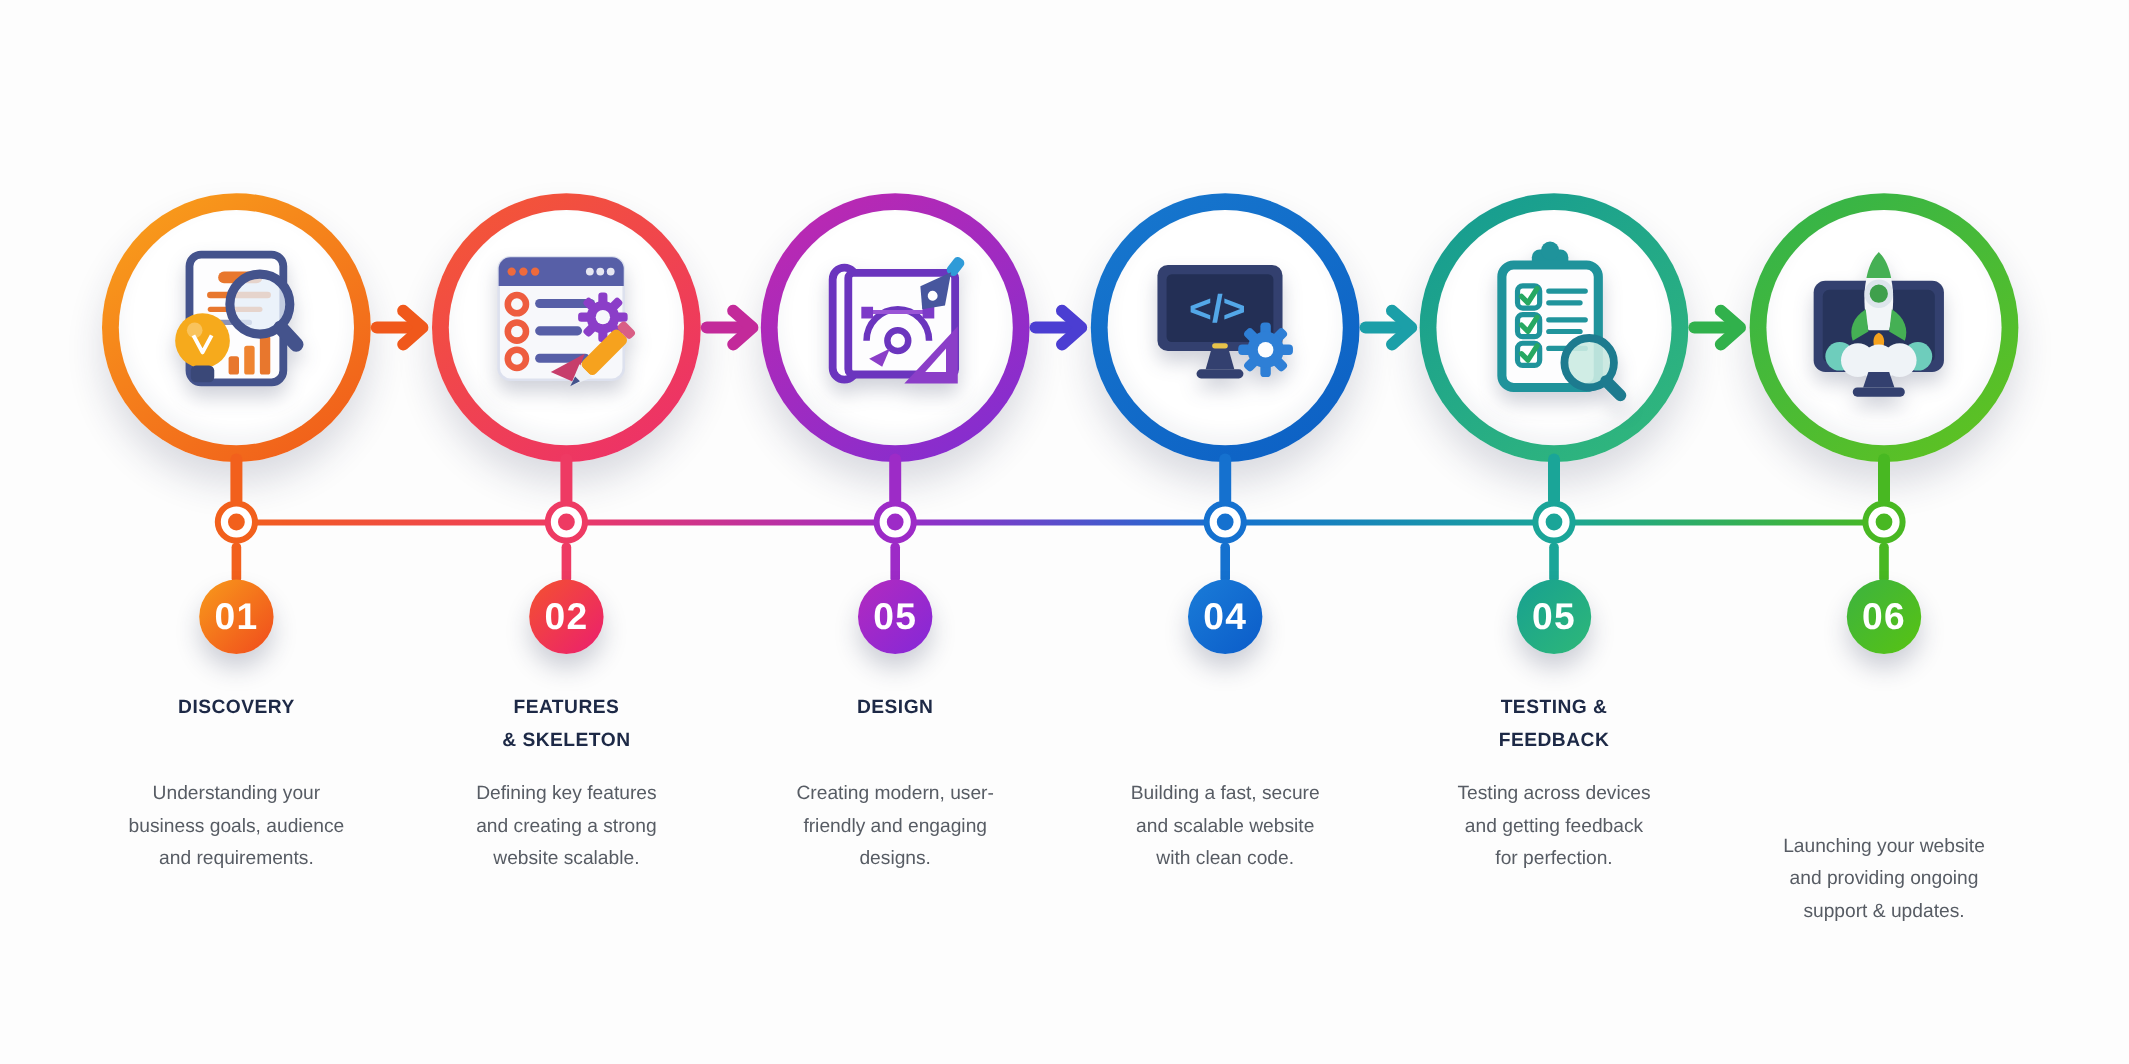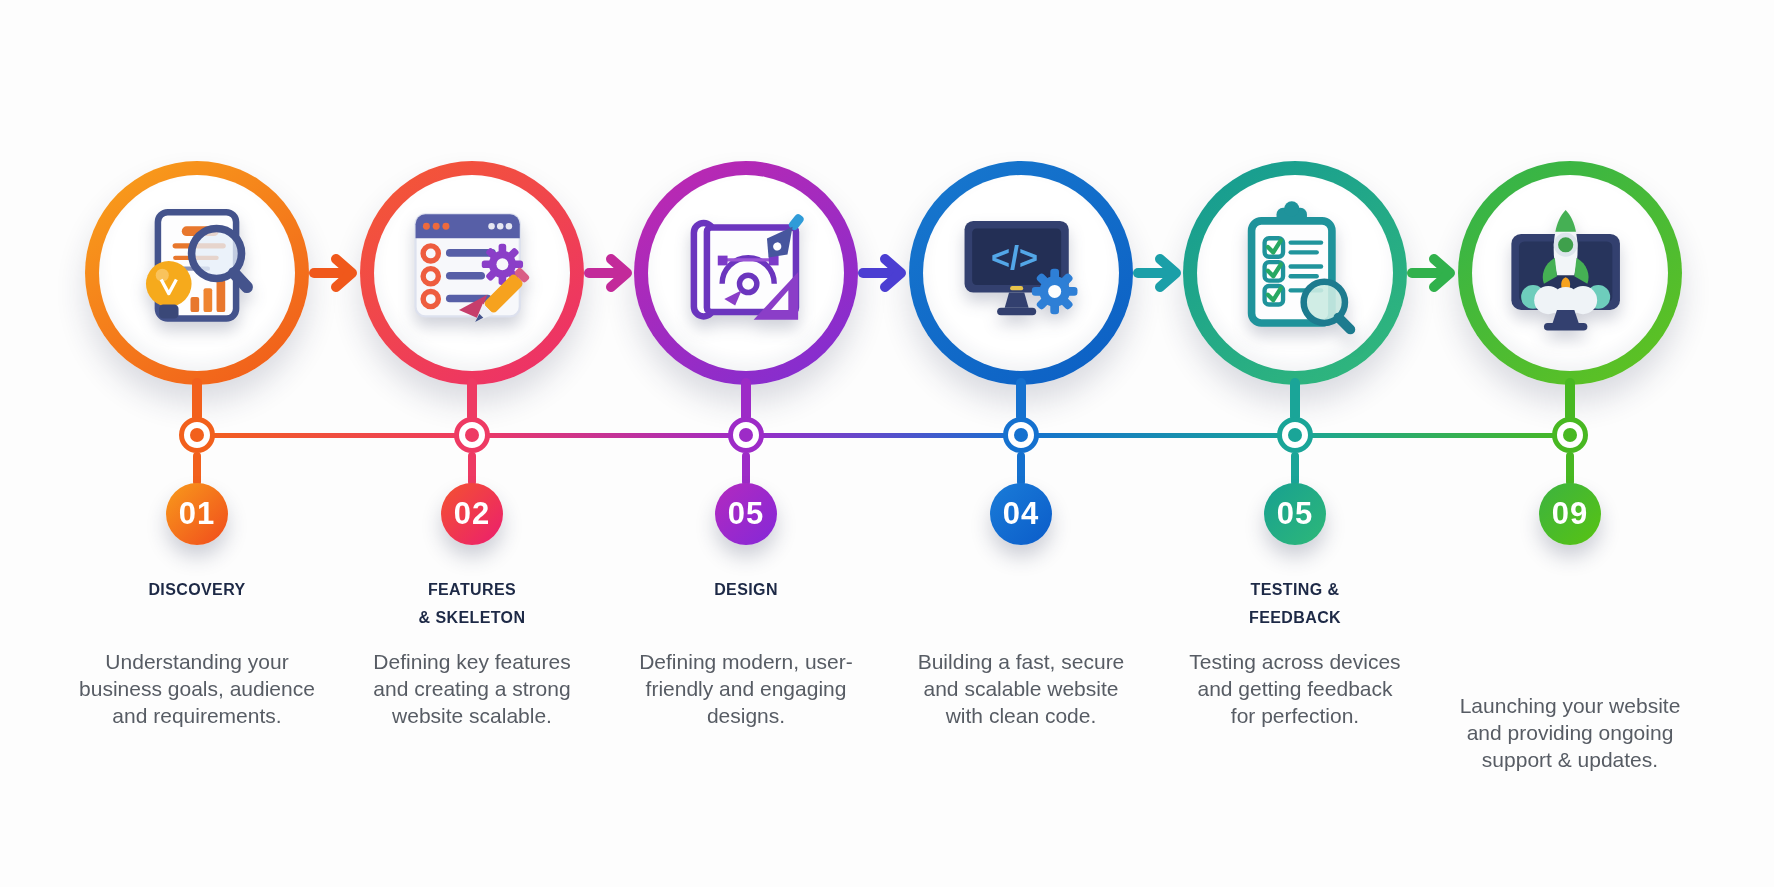--- a/index.html
+++ b/index.html
@@ -60,21 +60,21 @@
   }
   .step-title {
     position:absolute; left:0; top:576px; width:260px;
     text-align:center; white-space:pre-line;
     color:#1d2946; font-size:16px; font-weight:bold;
     letter-spacing:0.4px; line-height:28px;
   }
   .step-desc {
     position:absolute; left:5px; top:648px; width:250px;
     text-align:center; white-space:pre-line;
-    color:#575c64; font-size:21px; line-height:27px;
+    color:#575c64; font-size:16px; line-height:27px;
   }
   .step:nth-child(6) .step-desc { top:692px; }
 
   .timeline-line {
     position:absolute; left:197px; top:433px; width:1373px; height:5px;
     border-radius:3px; z-index:1;
   }
 
   .arrow { position:absolute; top:251px; width:52px; height:44px; }
   .arrow:nth-child(1){ left:308px; }
@@ -191,21 +191,21 @@
             <path d="M118 113 H77 L118 69 Z" fill="#8B3EC8"></path>
             <path d="M109 104 H93 L109 86 Z" fill="#fdfdfe"></path>
           </svg>
         </div>
       </div>
       <div class="stem-top"></div>
       <div class="node"></div>
       <div class="stem-bottom"></div>
       <div class="badge">05</div>
       <div class="step-title">DESIGN</div>
-      <div class="step-desc">Defining modern, user-
+      <div class="step-desc">Creating modern, user-
 friendly and engaging
 designs.</div>
     </div>
 
     <div class="step" style="--ring-a: #1778CE; --ring-b: #0C5FC4; --badge-a: #1A7CD8; --badge-b: #0B5CC9; --node: #1571CF;">
       <div class="circle">
         <div class="circle-inner">
           <svg viewBox="0 0 140 140">
             <rect x="18" y="22" width="96" height="66" rx="8" fill="#33406F"></rect>
             <rect x="25" y="29" width="82" height="52" rx="4" fill="#232F55"></rect>
@@ -285,21 +285,21 @@
             <circle cx="66" cy="97" r="14" fill="#EFF3F7"></circle>
             <circle cx="82" cy="95" r="13" fill="#EFF3F7"></circle>
             <path d="M58 104 H74 L78 116 H54 Z" fill="#33406F"></path>
             <rect x="46" y="116" width="40" height="7" rx="3.5" fill="#33406F"></rect>
           </svg>
         </div>
       </div>
       <div class="stem-top"></div>
       <div class="node"></div>
       <div class="stem-bottom"></div>
-      <div class="badge">09</div>
+      <div class="badge">06</div>
       <div class="step-desc">Launching your website
 and providing ongoing
 support &amp; updates.</div>
     </div>
 
   </div>
 
   <div class="arrows">
     <div class="arrow" style="color: rgb(240, 88, 27);">
       <svg viewBox="0 0 52 44">

